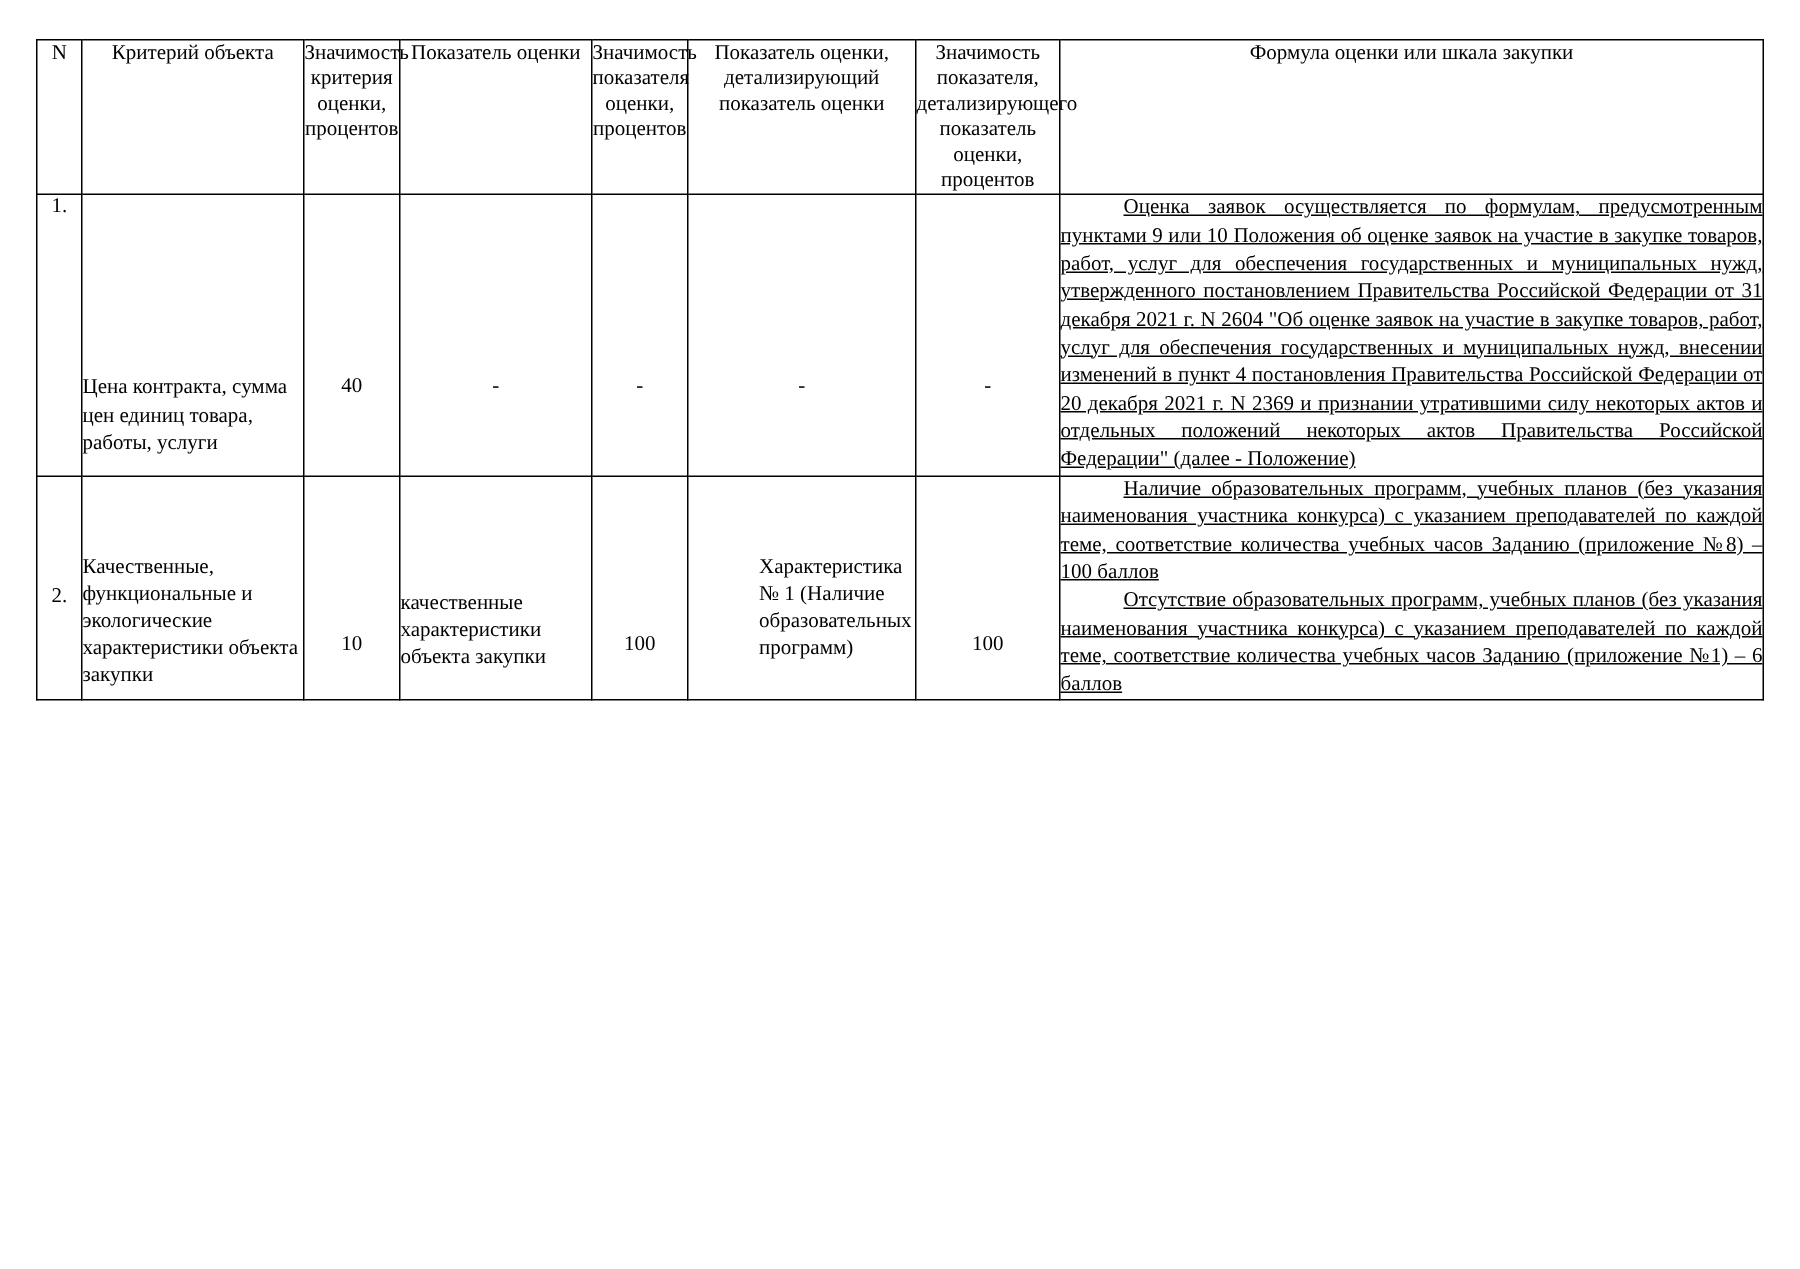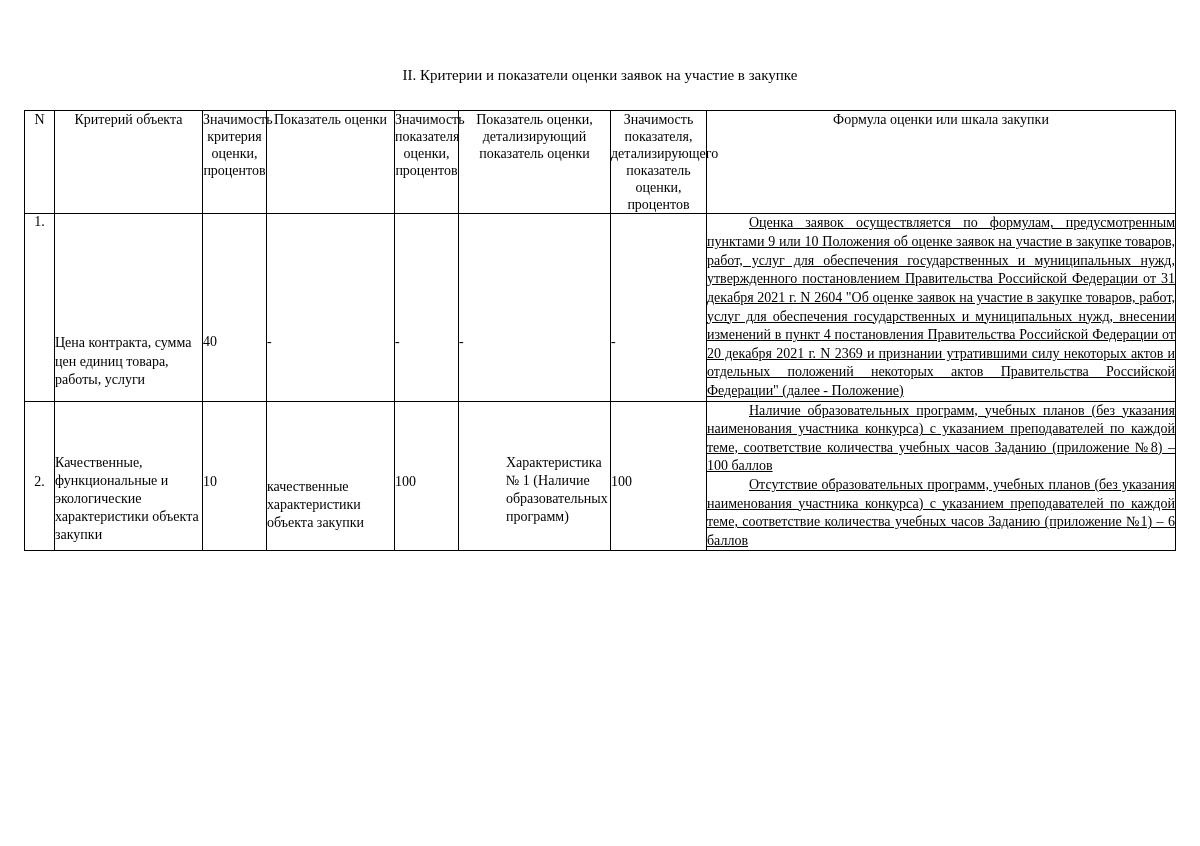--- a/index.html
+++ b/index.html
@@ -72,25 +72,26 @@
   td.cell-crit {
     vertical-align: top;
     padding: 8px 6px 6px 6px;
     font-size: 14px;
     line-height: 1.3;
   }
   td.cell-crit.row1 { padding-top: 120px; }
   td.cell-crit.row2 { padding-top: 52px; }
 
   td.cell-center {
+    text-align: center;
     vertical-align: top;
     font-size: 14px;
   }
   td.cell-center.row1 { padding-top: 120px; }
-  td.cell-center.row2 { padding-top: 72px; }
+  td.cell-center.row2 { padding-top: 104px; }
 
   td.cell-pok {
     vertical-align: top;
     padding: 8px 6px;
     font-size: 14px;
     line-height: 1.3;
   }
   td.cell-pok.row2 { padding-top: 76px; }
 
   td.cell-det {
@@ -113,21 +114,20 @@
     margin: 0;
     text-indent: 42px;
     text-align: justify;
   }
 </style>
 </head>
 <body>
 
 <div class="page">
 
-  <div class="doc-title">II. Критерии и показатели оценки заявок на участие в закупке</div>
 
   <table class="criteria">
     <colgroup>
       <col class="col-n">
       <col class="col-crit">
       <col class="col-znach1">
       <col class="col-pok">
       <col class="col-znach2">
       <col class="col-det">
       <col class="col-znach3">

